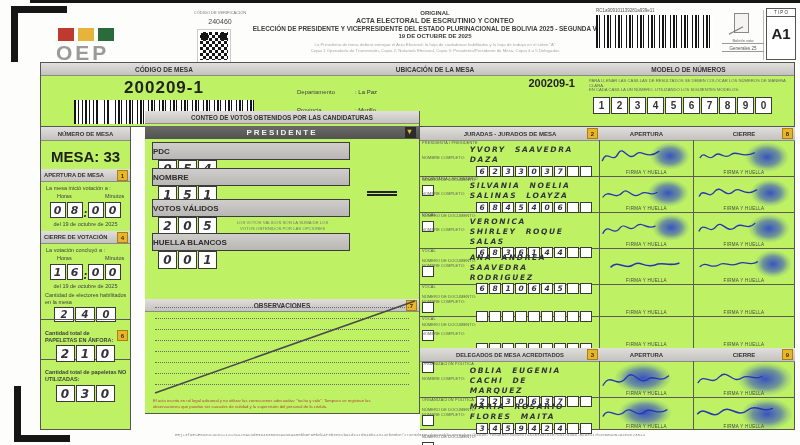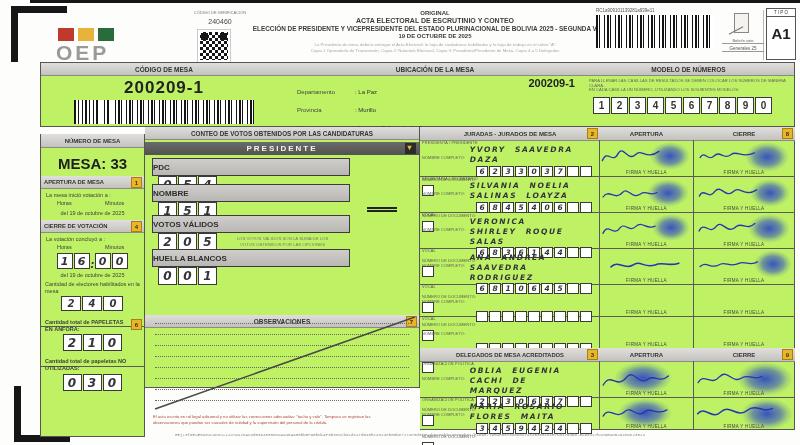--- a/index.html
+++ b/index.html
@@ -130,34 +130,37 @@
 
   <div class="abs frame" style="left:583px;top:62px;width:212px;height:65px;border-left:none;">
     <div class="bar" style="height:12px;font-size:6.5px;">
         <span>MODELO DE NÚMEROS</span>
       </div>
     <div class="abs" style="left:6px;top:15px;width:200px;font-size:4.2px;color:#666;">PARA LLENAR LAS CASILLAS DE RESULTADOS SE DEBEN COLOCAR LOS NÚMEROS DE MANERA CLARA.</div>
     <div class="abs" style="left:6px;top:24px;width:200px;font-size:4.2px;color:#666;">EN CADA CASILLA UN NÚMERO, UTILIZANDO LOS SIGUIENTES MODELOS:</div>
     <div class="abs modcells" style="left:10px;top:34px;"><span class="dcell">1</span><span class="dcell">2</span><span class="dcell">3</span><span class="dcell">4</span><span class="dcell">5</span><span class="dcell">6</span><span class="dcell">7</span><span class="dcell">8</span><span class="dcell">9</span><span class="dcell">0</span></div>
   </div>
 
-  <div class="abs frame" style="left:40px;top:134px;width:105px;height:303px;border-top:none;">
+  <div class="abs frame" style="left:40px;top:127px;width:91px;height:303px;border-top:none;">
     <div class="bar" style="height:13px;font-size:6px;">
         <span>NÚMERO DE MESA</span>
       </div>
     <div style="text-align:center;font-size:15px;font-weight:bold;color:#1f1f1f;padding-top:7px;height:21px;">MESA: 33</div>
 
     <div class="bar" style="position:relative;height:12px;font-size:5.8px;justify-content:flex-start;padding-left:3px;">
       <span>APERTURA DE MESA</span>
       <span class="badge">1</span>
     </div>
     <div class="tiny" style="padding:3px 0 0 5px;">La mesa inició votación a :</div>
     <div style="position:relative;height:9px;margin-top:2px;">
       <span class="tiny abs" style="left:16px;">Horas</span>
       <span class="tiny abs" style="left:64px;">Minutos</span>
+    </div>
+    <div class="hand" style="text-align:center;height:18px;">
+      <span class="timecells"><span class="dcell">0</span><span class="dcell">8</span></span><span style="font-size:10px;font-weight:bold;">:</span><span class="timecells"><span class="dcell">0</span><span class="dcell">0</span></span>
     </div>
     <div class="tiny" style="text-align:center;margin-top:1px;">del 19 de octubre de 2025</div>
 
     <div class="bar" style="position:relative;height:12px;font-size:5.8px;justify-content:flex-start;padding-left:3px;margin-top:4px;">
       <span>CIERRE DE VOTACIÓN</span>
       <span class="badge">4</span>
     </div>
     <div class="tiny" style="padding:3px 0 0 5px;">La  votación  concluyó  a :</div>
     <div style="position:relative;height:9px;margin-top:2px;">
       <span class="tiny abs" style="left:16px;">Horas</span>
@@ -175,21 +178,21 @@
     <div class="lhr" style="top:232px;"></div>
     <div style="position:relative;">
       <span class="badge" style="top:4px;">6</span>
       <div class="tiny" style="padding:4px 12px 0 4px;line-height:1.2;font-weight:bold;">Cantidad total de PAPELETAS EN ÁNFORA:</div>
       <div class="hand anfcells" style="text-align:center;margin-top:2px;"><span class="dcell">2</span><span class="dcell">1</span><span class="dcell">0</span></div>
       <div class="tiny" style="padding:5px 3px 0 4px;line-height:1.2;font-weight:bold;">Cantidad total de papeletas NO UTILIZADAS:</div>
       <div class="hand anfcells" style="text-align:center;margin-top:2px;"><span class="dcell">0</span><span class="dcell">3</span><span class="dcell">0</span></div>
     </div>
   </div>
 
-  <div class="abs frame" style="left:145px;top:127px;width:275px;height:261px;border-top:none;border-left:none;">
+  <div class="abs frame" style="left:145px;top:111px;width:275px;height:303px;border-top:none;border-left:none;">
     <div class="bar" style="height:12px;font-size:6.3px;">
         <span>CONTEO DE VOTOS OBTENIDOS POR LAS CANDIDATURAS</span>
       </div>
     <div style="position:relative;height:13px;margin-top:2px;background:linear-gradient(#6a6a68,#525250);color:#f2f2f0;font-size:8px;font-weight:bold;text-align:center;line-height:13px;letter-spacing:2px;">
       <span>PRESIDENTE</span>
       <span class="abs" style="right:3px;top:1px;width:11px;height:11px;background:#2b2b2b;color:#e9b62a;font-size:8px;line-height:10px;text-align:center;">▾</span>
     </div>
 
     <div class="voterow" style="top:31px;">
       <span class="votelabel">PDC</span>

